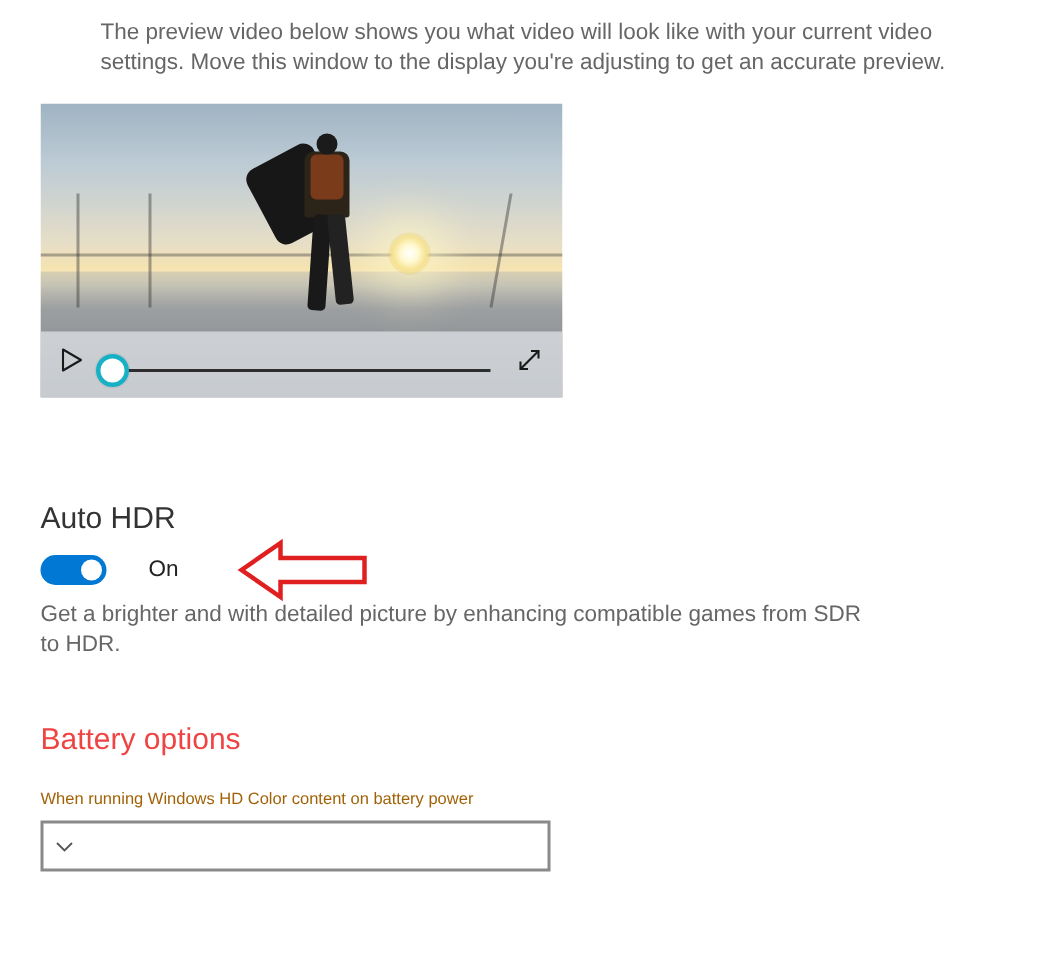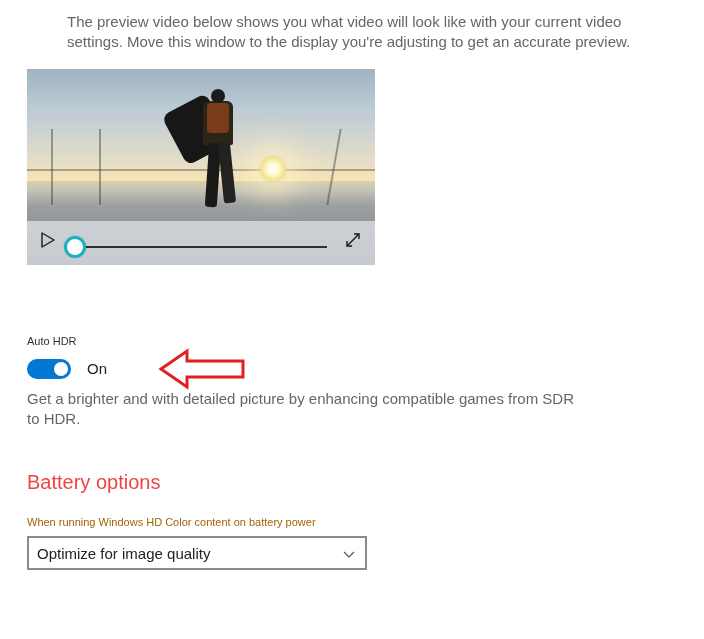--- a/index.html
+++ b/index.html
@@ -83,22 +83,22 @@
     position: absolute; left: -2px; top: 50%;
     width: 22px; height: 22px; border-radius: 50%;
     background: #fff; border: 3px solid #17b0c4;
     transform: translate(-50%, -50%);
     box-shadow: 0 0 0 1px rgba(0,0,0,0.05);
   }
   .fullscreen-btn { margin-top: 4px; }
 
   .section-gap { height: 70px; }
 
-  .setting-title { font-size: 11px; color: #333; margin-bottom: 12px; }
-  .toggle-row { display: flex; align-items: center; gap: 16px; position: relative; }
+  .setting-title { font-size: 20px; color: #333; margin-bottom: 12px; }
+  .toggle-row { display: flex; align-items: center; gap: 28px; position: relative; }
   .toggle {
     width: 44px; height: 20px; border-radius: 10px;
     background: #0078d4; position: relative;
     cursor: pointer;
   }
   .toggle-knob {
     position: absolute; right: 3px; top: 3px;
     width: 14px; height: 14px; border-radius: 50%;
     background: #fff;
   }
@@ -177,19 +177,18 @@
     <svg width="90" height="44" viewBox="0 0 90 44">
       <path d="M 86 14 L 30 14 L 30 4 L 4 22 L 30 40 L 30 30 L 86 30 Z" fill="none" stroke="#e02020" stroke-width="3" stroke-linejoin="miter"></path>
     </svg>
   </div>
 </div>
 <div class="setting-desc">Get a brighter and with detailed picture by enhancing compatible games from SDR to HDR.</div>
 
 <h2 class="section-heading">Battery options</h2>
 <div class="field-label">When running Windows HD Color content on battery power</div>
 <div class="select">
-  <span>Optimize for image quality</span>
   <span>
     <svg width="12" height="8" viewBox="0 0 12 8">
       <polyline points="1,1 6,6 11,1" fill="none" stroke="#555" stroke-width="1.2"></polyline>
     </svg>
   </span>
 </div>
 
 </body></html>

